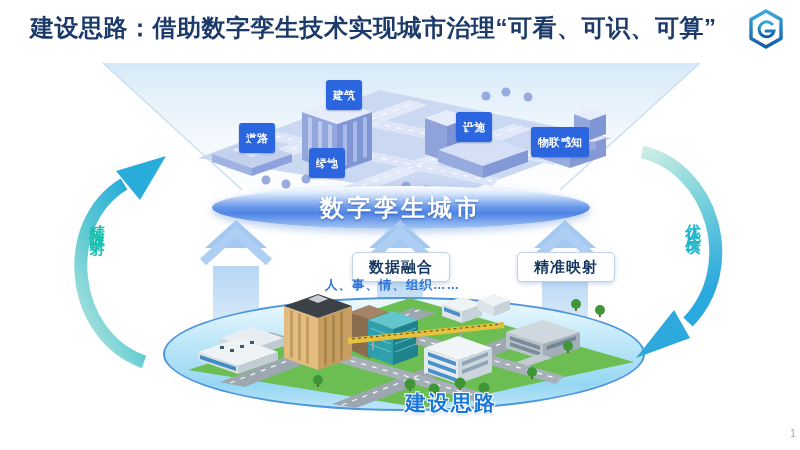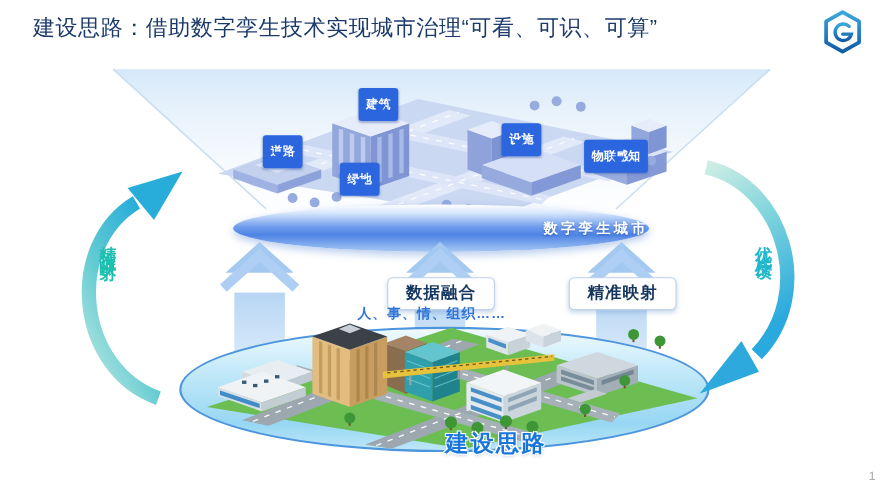--- a/index.html
+++ b/index.html
@@ -5,39 +5,39 @@
   html,body{margin:0;padding:0;background:#e8e8e8;}
   .stage{
     position:relative;width:800px;height:450px;background:#ffffff;
     overflow:hidden;font-family:"Liberation Sans","DejaVu Sans",sans-serif;
     margin:0 auto;
   }
   .abs{position:absolute;}
   
   .slide-title{
     left:30px;top:12px;width:740px;
-    font-size:20px;font-weight:400;color:#1B3A6A;
+    font-size:24px;font-weight:700;color:#1B3A6A;
     letter-spacing:0.5px;white-space:nowrap;
   }
   
   .tag{
     background:#2B66DF;color:#fff;font-size:11px;font-weight:700;
     padding:8px 7px;border-radius:3px;line-height:14px;white-space:nowrap;
     box-shadow:0 1px 2px rgba(20,60,150,.35);
   }
   .tag-arrow{
     width:0;height:0;border-left:6px solid transparent;border-right:6px solid transparent;
     border-top:9px solid #2B66DF;
   }
   
   .platform{
     left:212px;top:186px;width:378px;height:43px;border-radius:50%;
     background:linear-gradient(180deg,#ffffff 0%,#d6e6fb 18%,#6d9bec 48%,#4f84e5 64%,#a6c8f4 100%);
     box-shadow:0 3px 8px rgba(90,140,215,.45);
-    text-align:right;line-height:43px;color:#fff;font-size:13px;font-weight:800;
+    text-align:center;line-height:43px;color:#fff;font-size:24px;font-weight:800;
     letter-spacing:3px;text-shadow:0 1px 2px rgba(20,60,140,.55);
   }
   
   .step{
     top:252px;width:96px;height:28px;background:#ffffff;
     border:1px solid #bfd2ea;border-radius:5px;
     box-shadow:0 2px 4px rgba(110,145,200,.35);
     text-align:center;line-height:28px;font-size:15px;font-weight:800;color:#15365F;
     letter-spacing:1px;
   }

